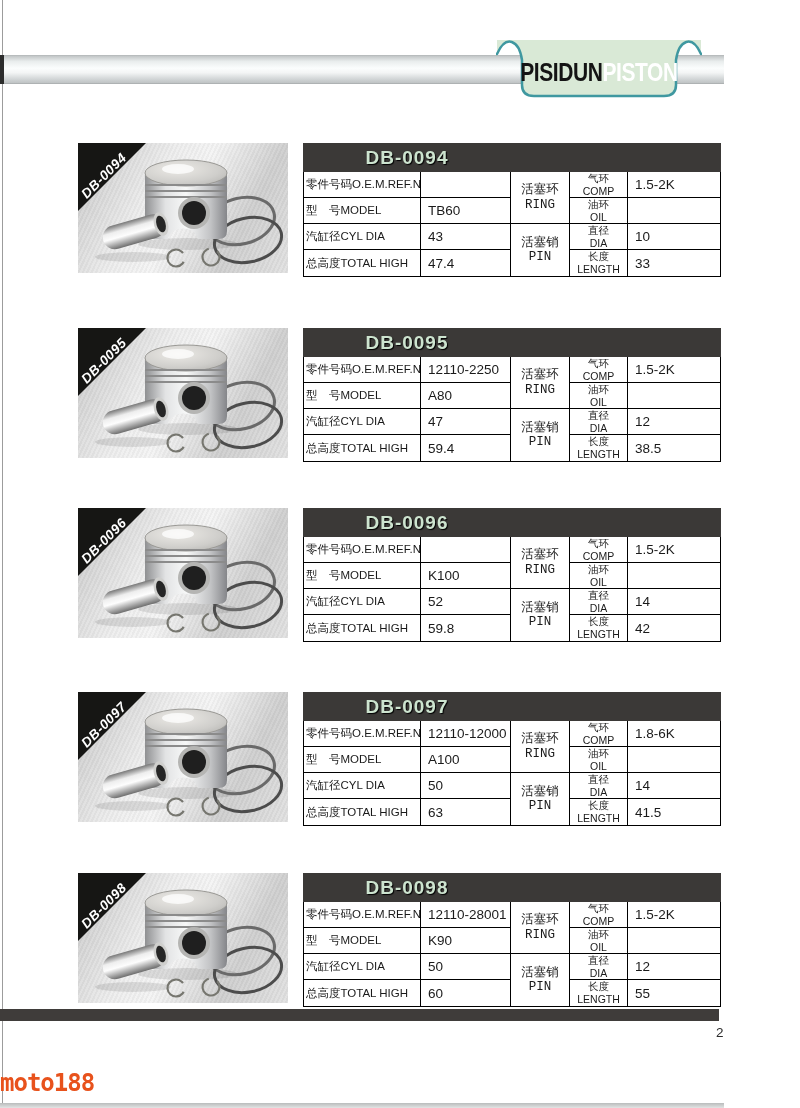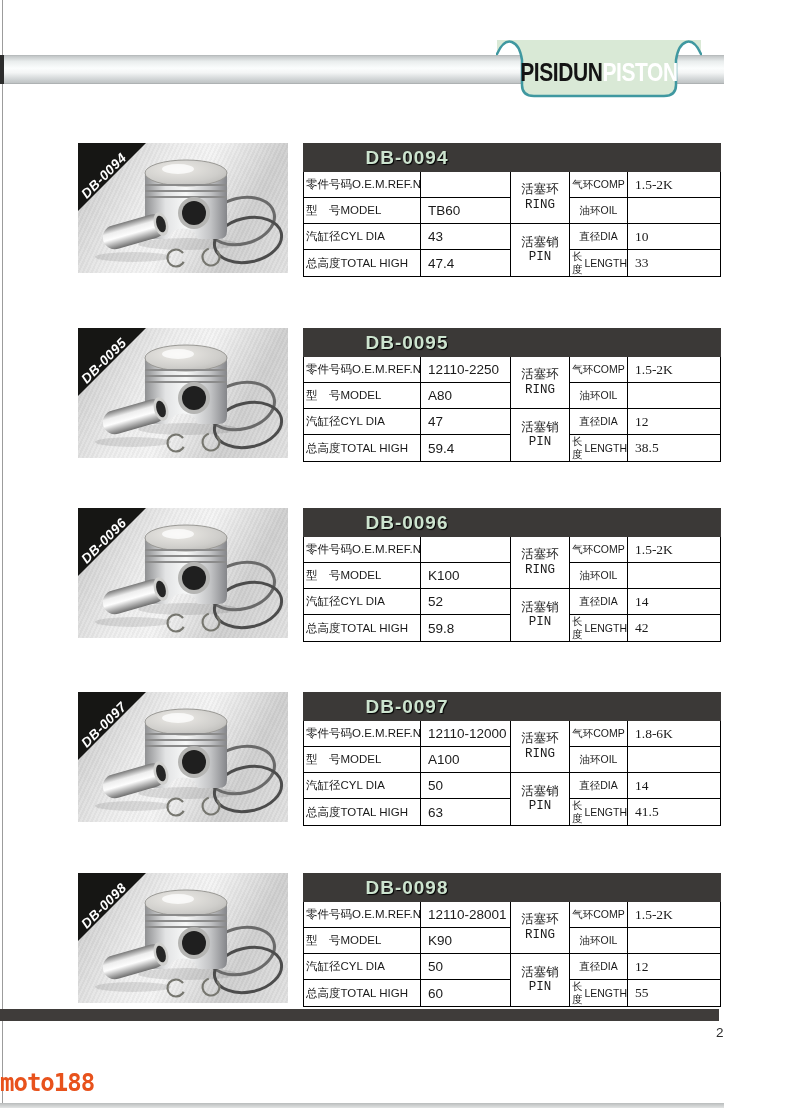--- a/index.html
+++ b/index.html
@@ -71,22 +71,22 @@
   }
   .grid {
     display:grid; grid-template-columns:117px 90px 59px 58px 1fr;
     grid-auto-rows:26px; width:418px;
     border:1px solid #000; border-top:none; background:#fff;
   }
   .c { display:flex; align-items:center; border-right:1px solid #000; border-bottom:1px solid #000; overflow:hidden; color:#1a1a1a; }
   .lbl { font-size:11.5px; padding:0 2px; white-space:nowrap; }
   .val { font-size:13.5px; padding-left:7px; }
   .mid { flex-direction:column; justify-content:center; font-size:12.5px; line-height:1.15; grid-row:span 2; text-align:center;font-family:Liberation Mono, monospace; }
-  .sub { flex-direction:row; justify-content:center; font-size:10.5px; line-height:1.2; text-align:center; }
-  .nbr { border-right:none;font-family:Liberation Serif, serif; }
+  .sub { flex-direction:column; justify-content:space-between; font-size:10.5px; line-height:1.2; text-align:center; }
+  .nbr { border-right:none; }
   .nbb { border-bottom:none; }
 
   
   .bottom-bar { position:absolute; left:0; top:1009px; width:719px; height:12px; background:#3f3c3a; }
   .page-number { position:absolute; left:716px; top:1025px; width:30px; text-align:left; font-size:13.5px; color:#2b2b2b; }
   .footer-site {
     position:absolute; left:0; top:1066px; width:800px; height:34px;
     display:flex; justify-content:space-between; align-items:center;
     font-family:"DejaVu Sans Mono", monospace; font-weight:bold; font-size:24px; letter-spacing:-1px;
   }

